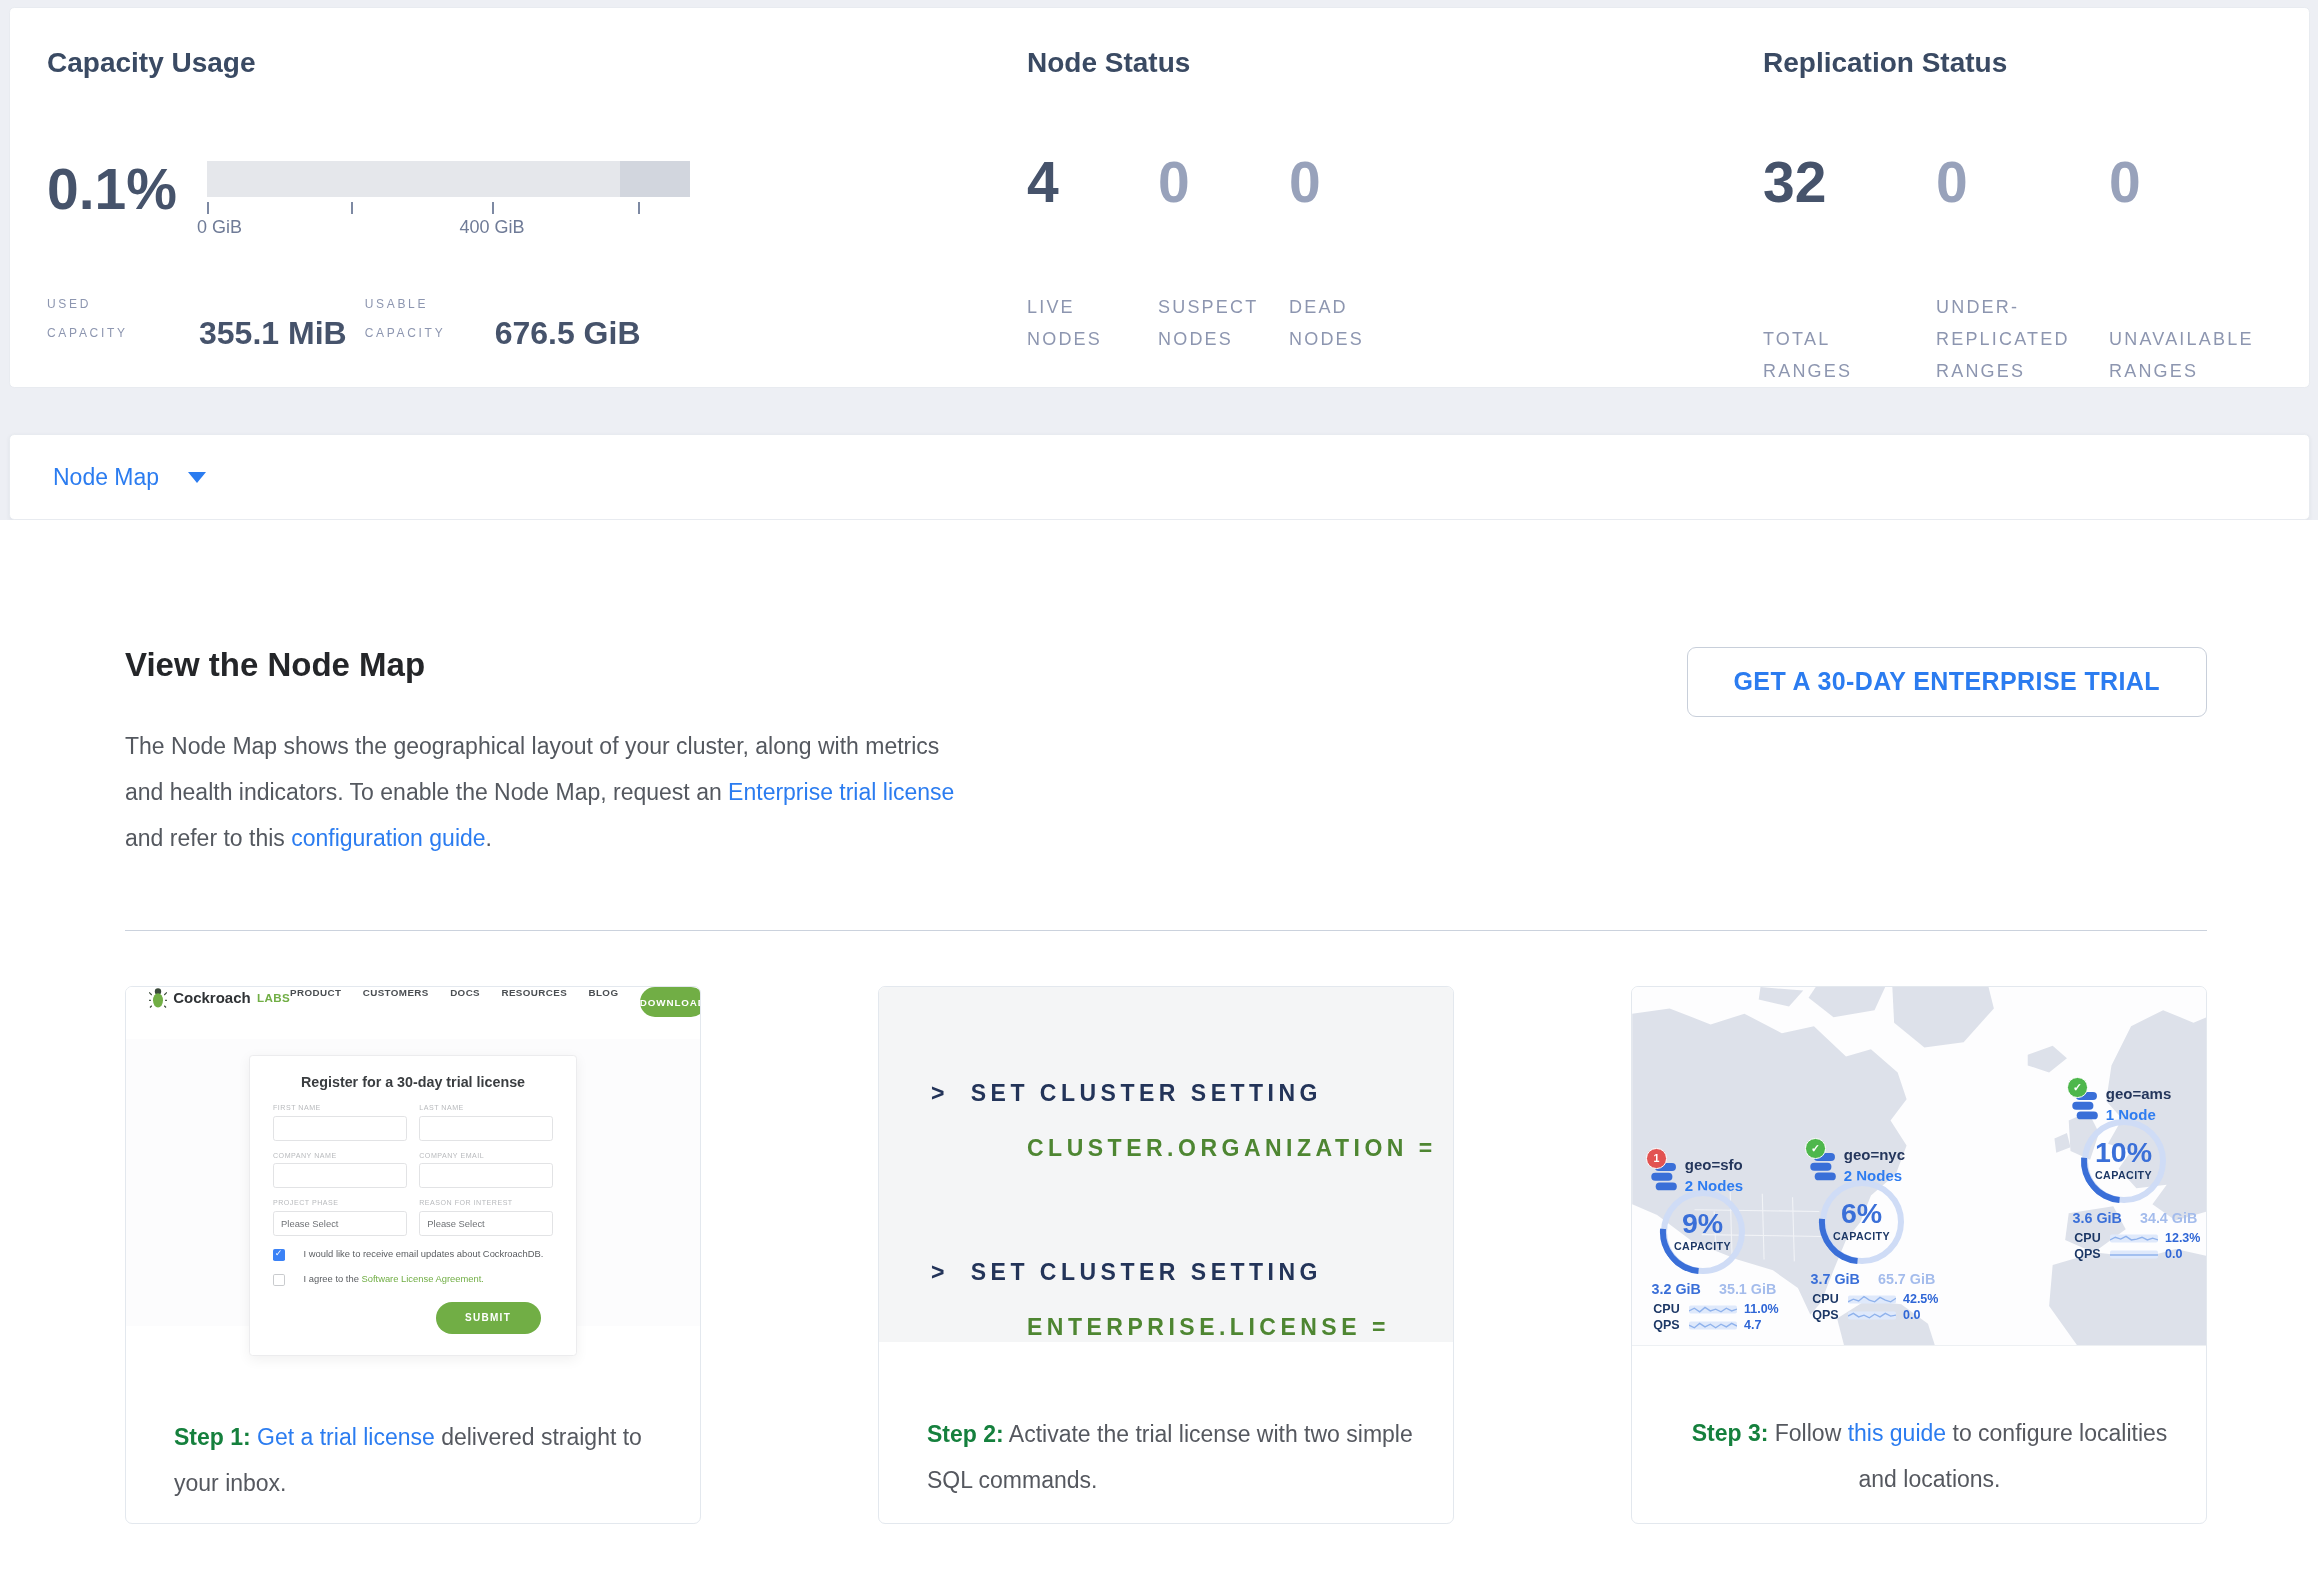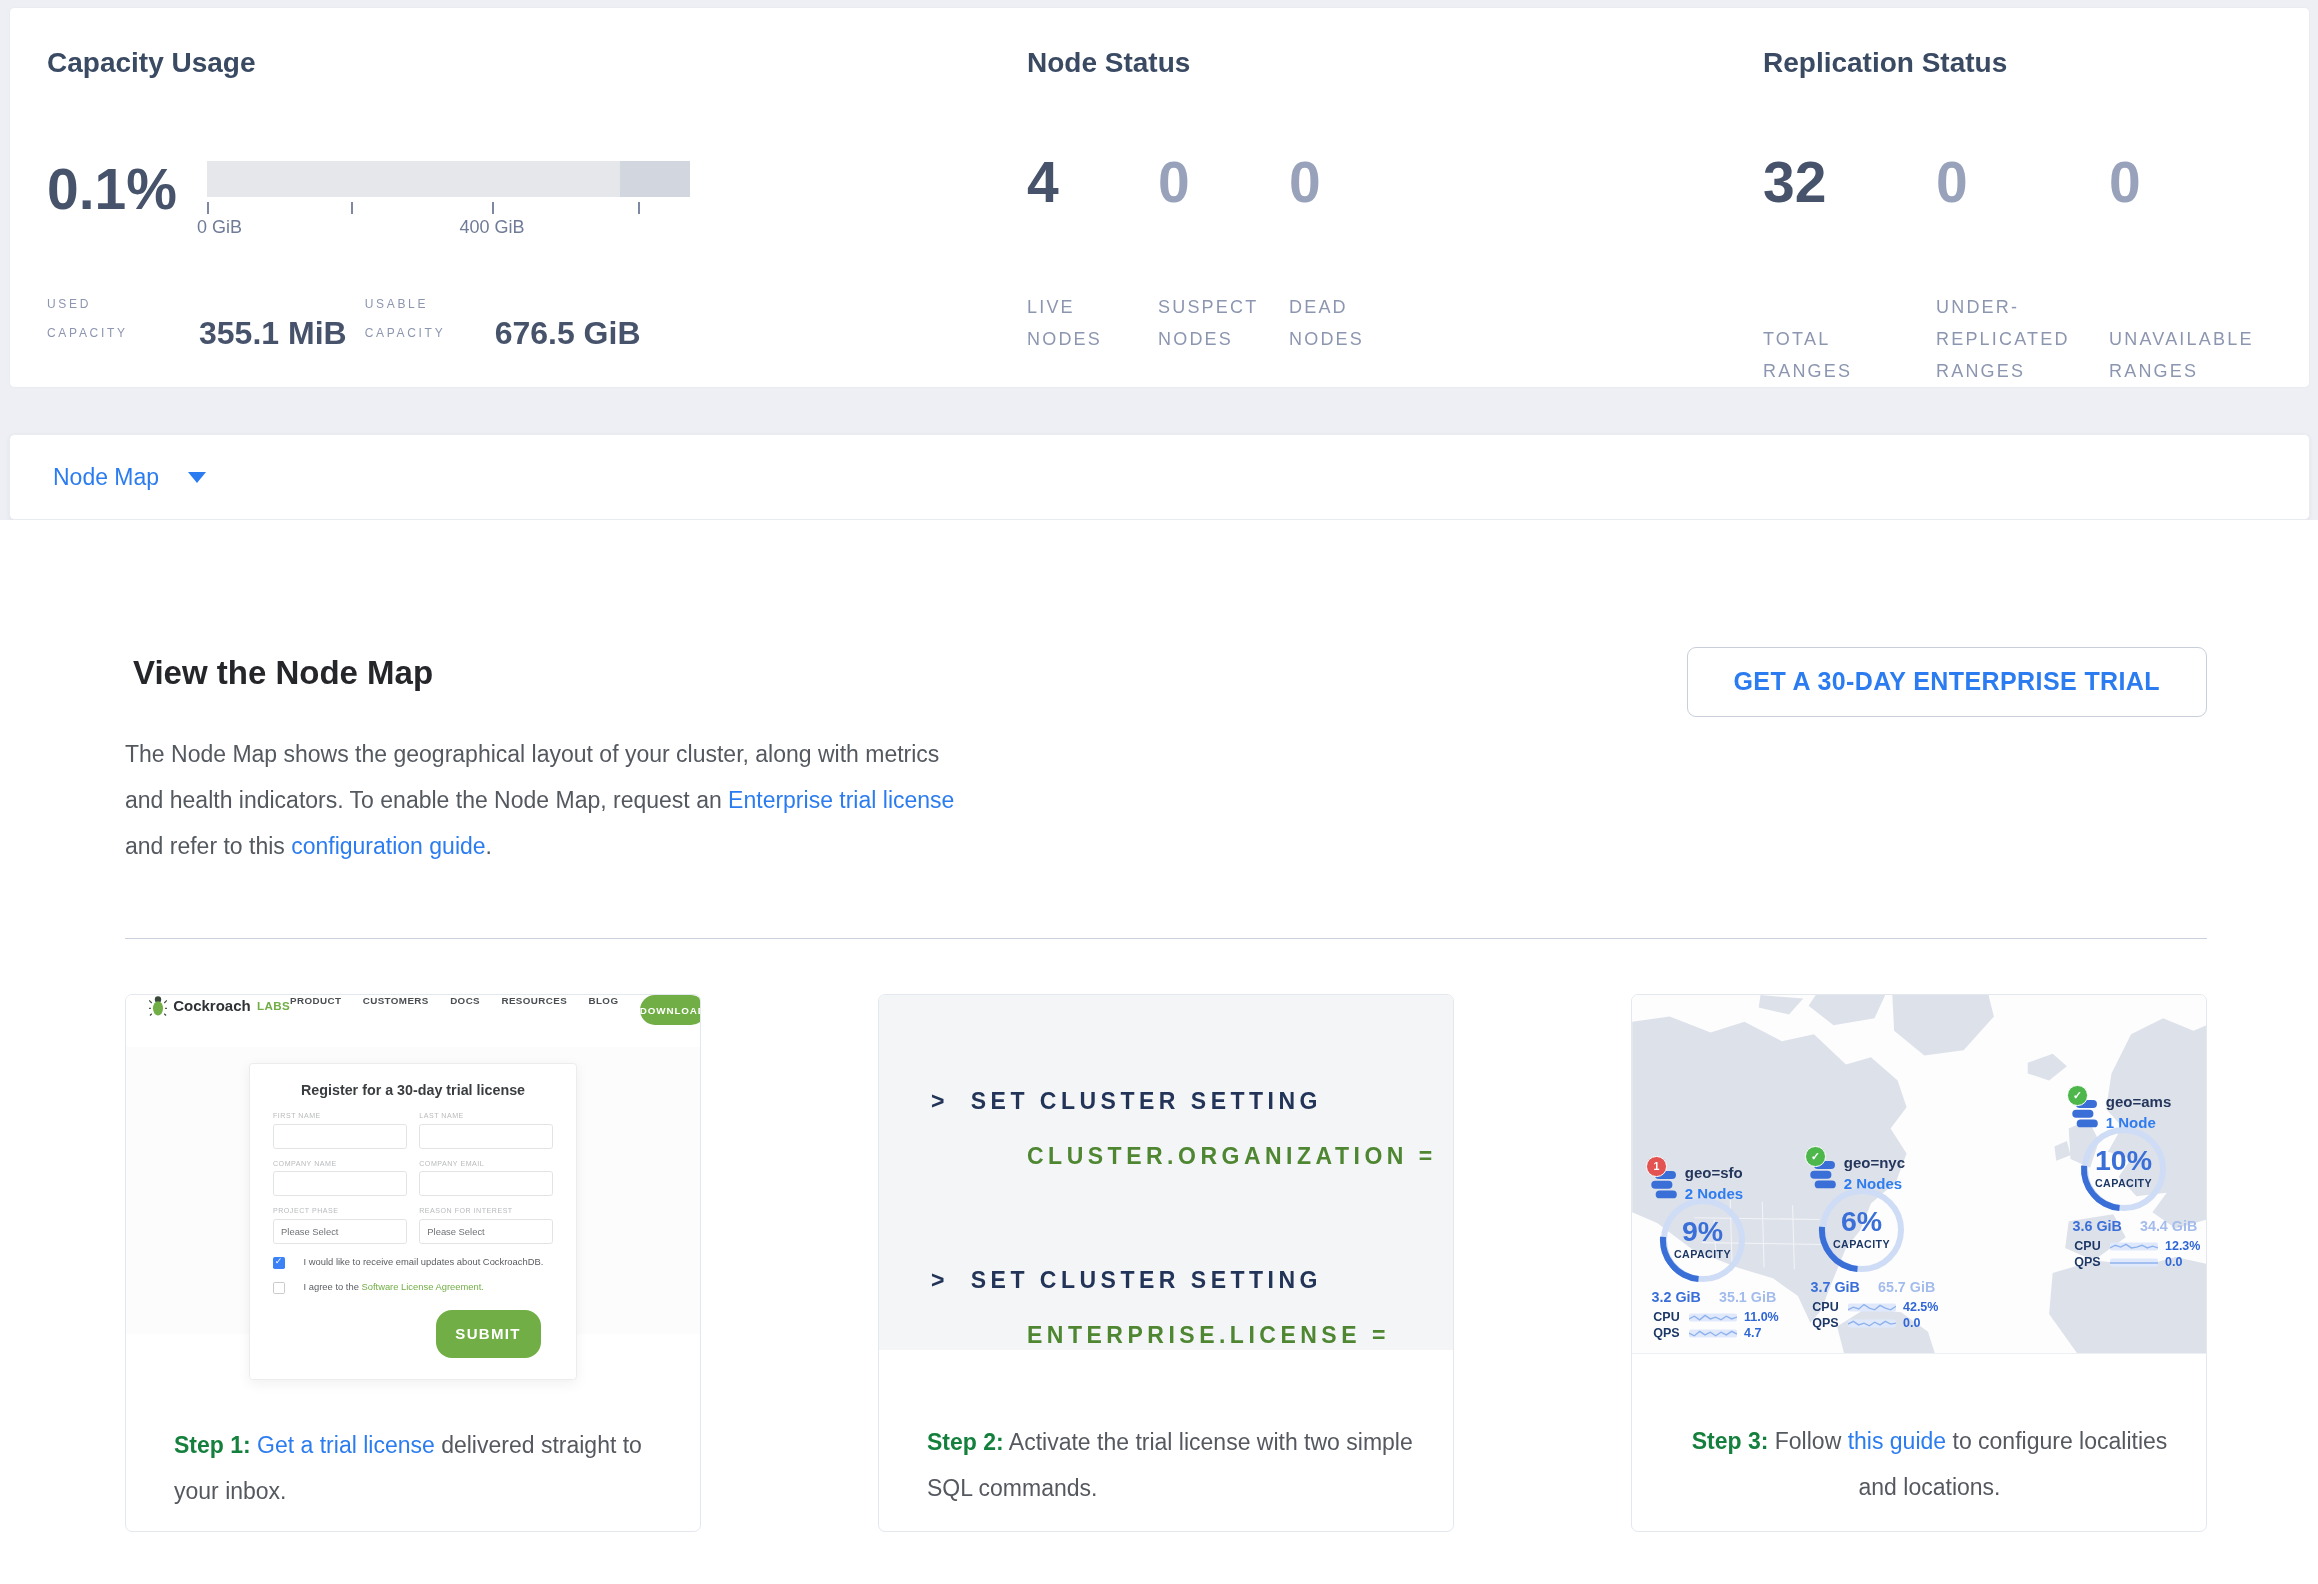--- a/index.html
+++ b/index.html
@@ -48,21 +48,21 @@
     margin-top:46px; height:86px; background:#fff; border:0.9px solid #e8ebf0;
     border-radius:5.3px; box-shadow:0 1.8px 4.5px rgba(40,50,70,.06);
     display:flex; align-items:center; padding-left:43px; cursor:pointer;
   }
   .nodemap-bar span { font-size:23px; color:#2b7cf0; }
   .nodemap-caret { margin-left:28.5px; width:0; height:0; border-left:9px solid transparent; border-right:9px solid transparent; border-top:11.6px solid #2b7cf0; }
 
   
   main { padding:125px 112px 0 125px; background:#fff; }
   .intro-row { display:flex; justify-content:space-between; align-items:flex-start; }
-  h1.page-title { margin:8px; font-size:33px; font-weight:600; color:#242629; line-height:39px; }
+  h1.page-title { margin:0; font-size:33px; font-weight:600; color:#242629; line-height:39px; }
   .intro-p { width:847px; font-size:23px; line-height:46px; color:#54585f; margin-top:39px; }
   a.lnk { color:#2b7cf0; text-decoration:none; cursor:pointer; }
   .trial-btn {
     margin-top:1.8px; height:70px; padding:0 46px; background:#fff;
     border:1.8px solid #c8cfda; border-radius:9px; font-family:inherit;
     font-size:25px; font-weight:600; letter-spacing:0.4px; color:#2b7cf0; cursor:pointer;
   }
   .divider { border:none; border-top:1.8px solid #cbd2dd; margin:46px 0 0 0; }
 
   .cards { display:flex; gap:177px; margin-top:55px; }
@@ -90,22 +90,22 @@
   .ms-field-label { font-size:7.1px; letter-spacing:0.5px; color:#b8babd; margin-bottom:3.6px; }
   .ms-input { height:25px; border:0.9px solid #e2e3e5; border-radius:2.7px; background:#fff; }
   .ms-select { height:25px; border:0.9px solid #e2e3e5; border-radius:2.7px; background:#fff;
     font-size:9.4px; color:#6f7276; display:flex; align-items:center; padding-left:7.1px; }
   .ms-check-row { display:flex; align-items:flex-start; gap:19px; margin-top:12.5px; font-size:9.4px; color:#5a5d61; }
   .ms-box { width:11.6px; height:11.6px; border-radius:1.8px; flex:0 0 auto; margin-top:0.9px; }
   .ms-box.checked { background:#3b82f6; position:relative; }
   .ms-box.checked::after { content:"✓"; position:absolute; left:1.8px; top:-0.9px; color:#fff; font-size:9px; }
   .ms-box.empty { border:0.9px solid #c9cbce; background:#fff; }
   .ms-green-link { color:#71ae45; }
-  .ms-submit { width:105px; height:48px; border-radius:16px; background:#71ae45; color:#fff;
-    font-size:15px; font-weight:700; letter-spacing:1.3px; display:flex; align-items:center; justify-content:center;
+  .ms-submit { width:105px; height:32px; border-radius:16px; background:#71ae45; color:#fff;
+    font-size:10px; font-weight:700; letter-spacing:1.3px; display:flex; align-items:center; justify-content:center;
     margin:16px 12.5px 1.8px auto; }
 
   
   .code-area { height:355px; background:#f4f5f6; padding:91px 0 0 52px; }
   .code-line { font-size:23px; font-weight:700; letter-spacing:4.5px; color:#233459; line-height:30px; white-space:nowrap; }
   .code-indent { margin-top:25px; padding-left:96px; color:#4e8632; }
   .code-block2 { margin-top:94px; }
 
   
   .map-area { position:relative; height:359px; background:#fdfdfe; border-bottom:0.9px solid #edf0f3; overflow:hidden; }

